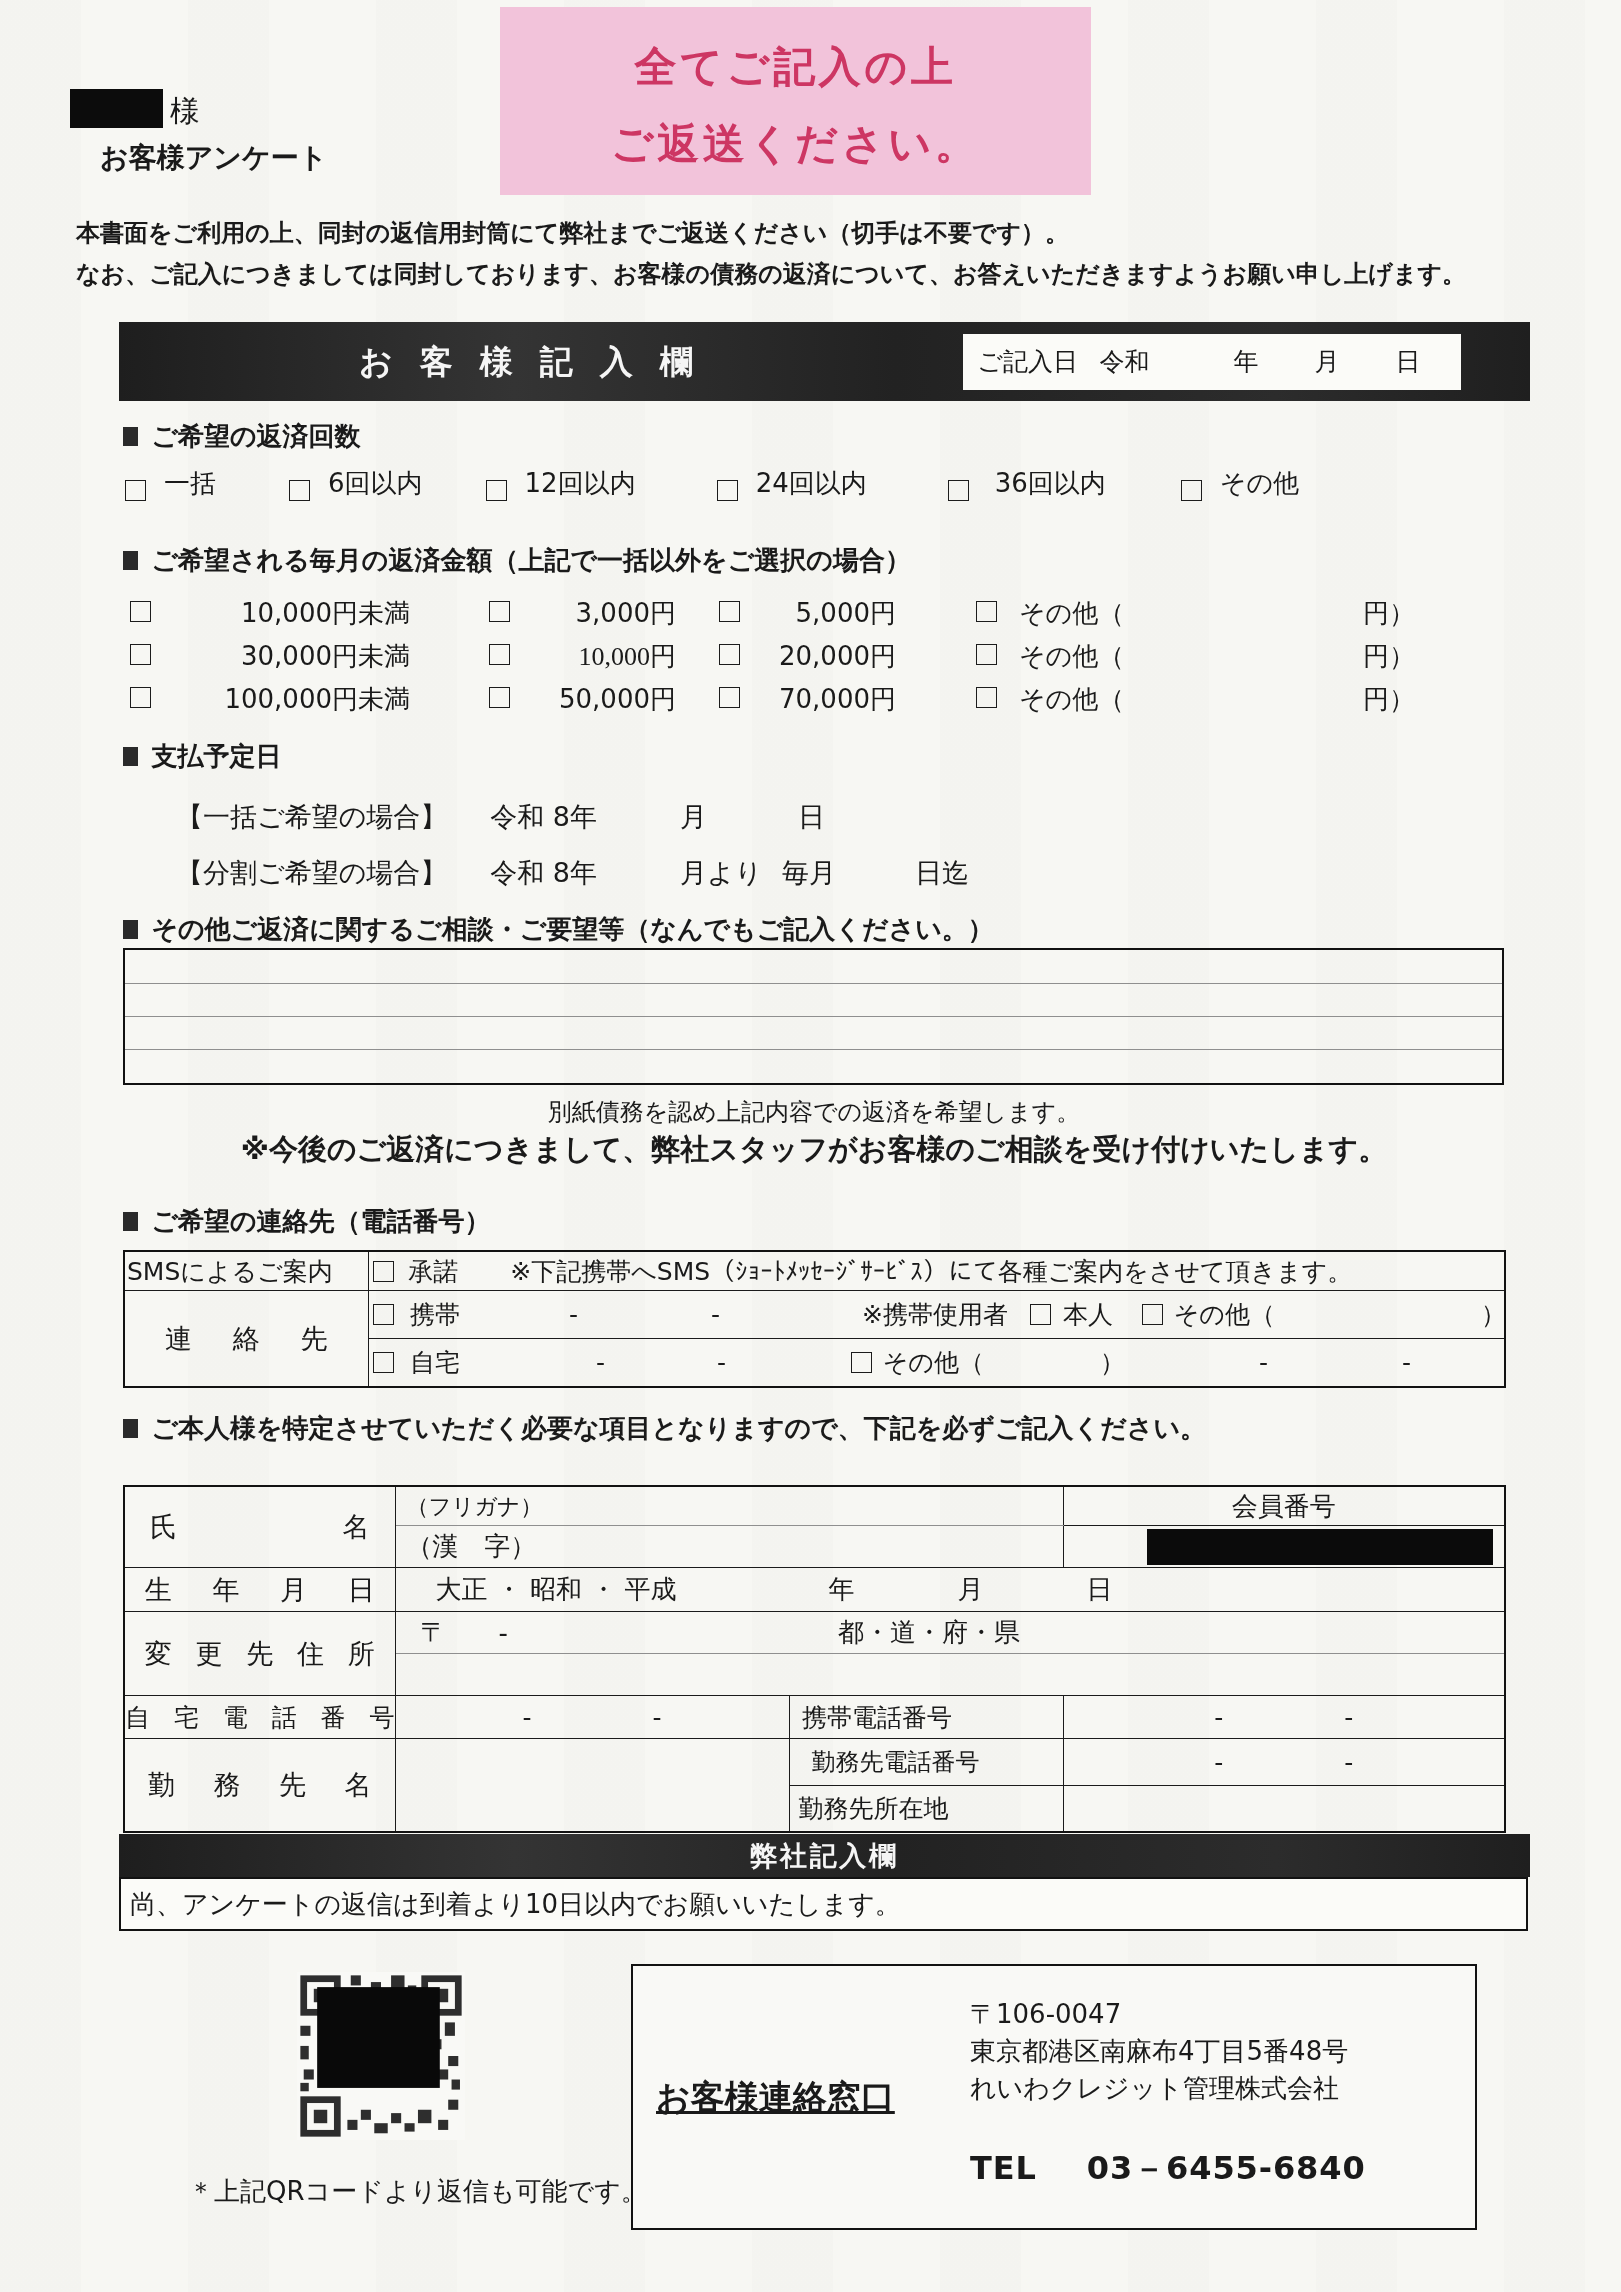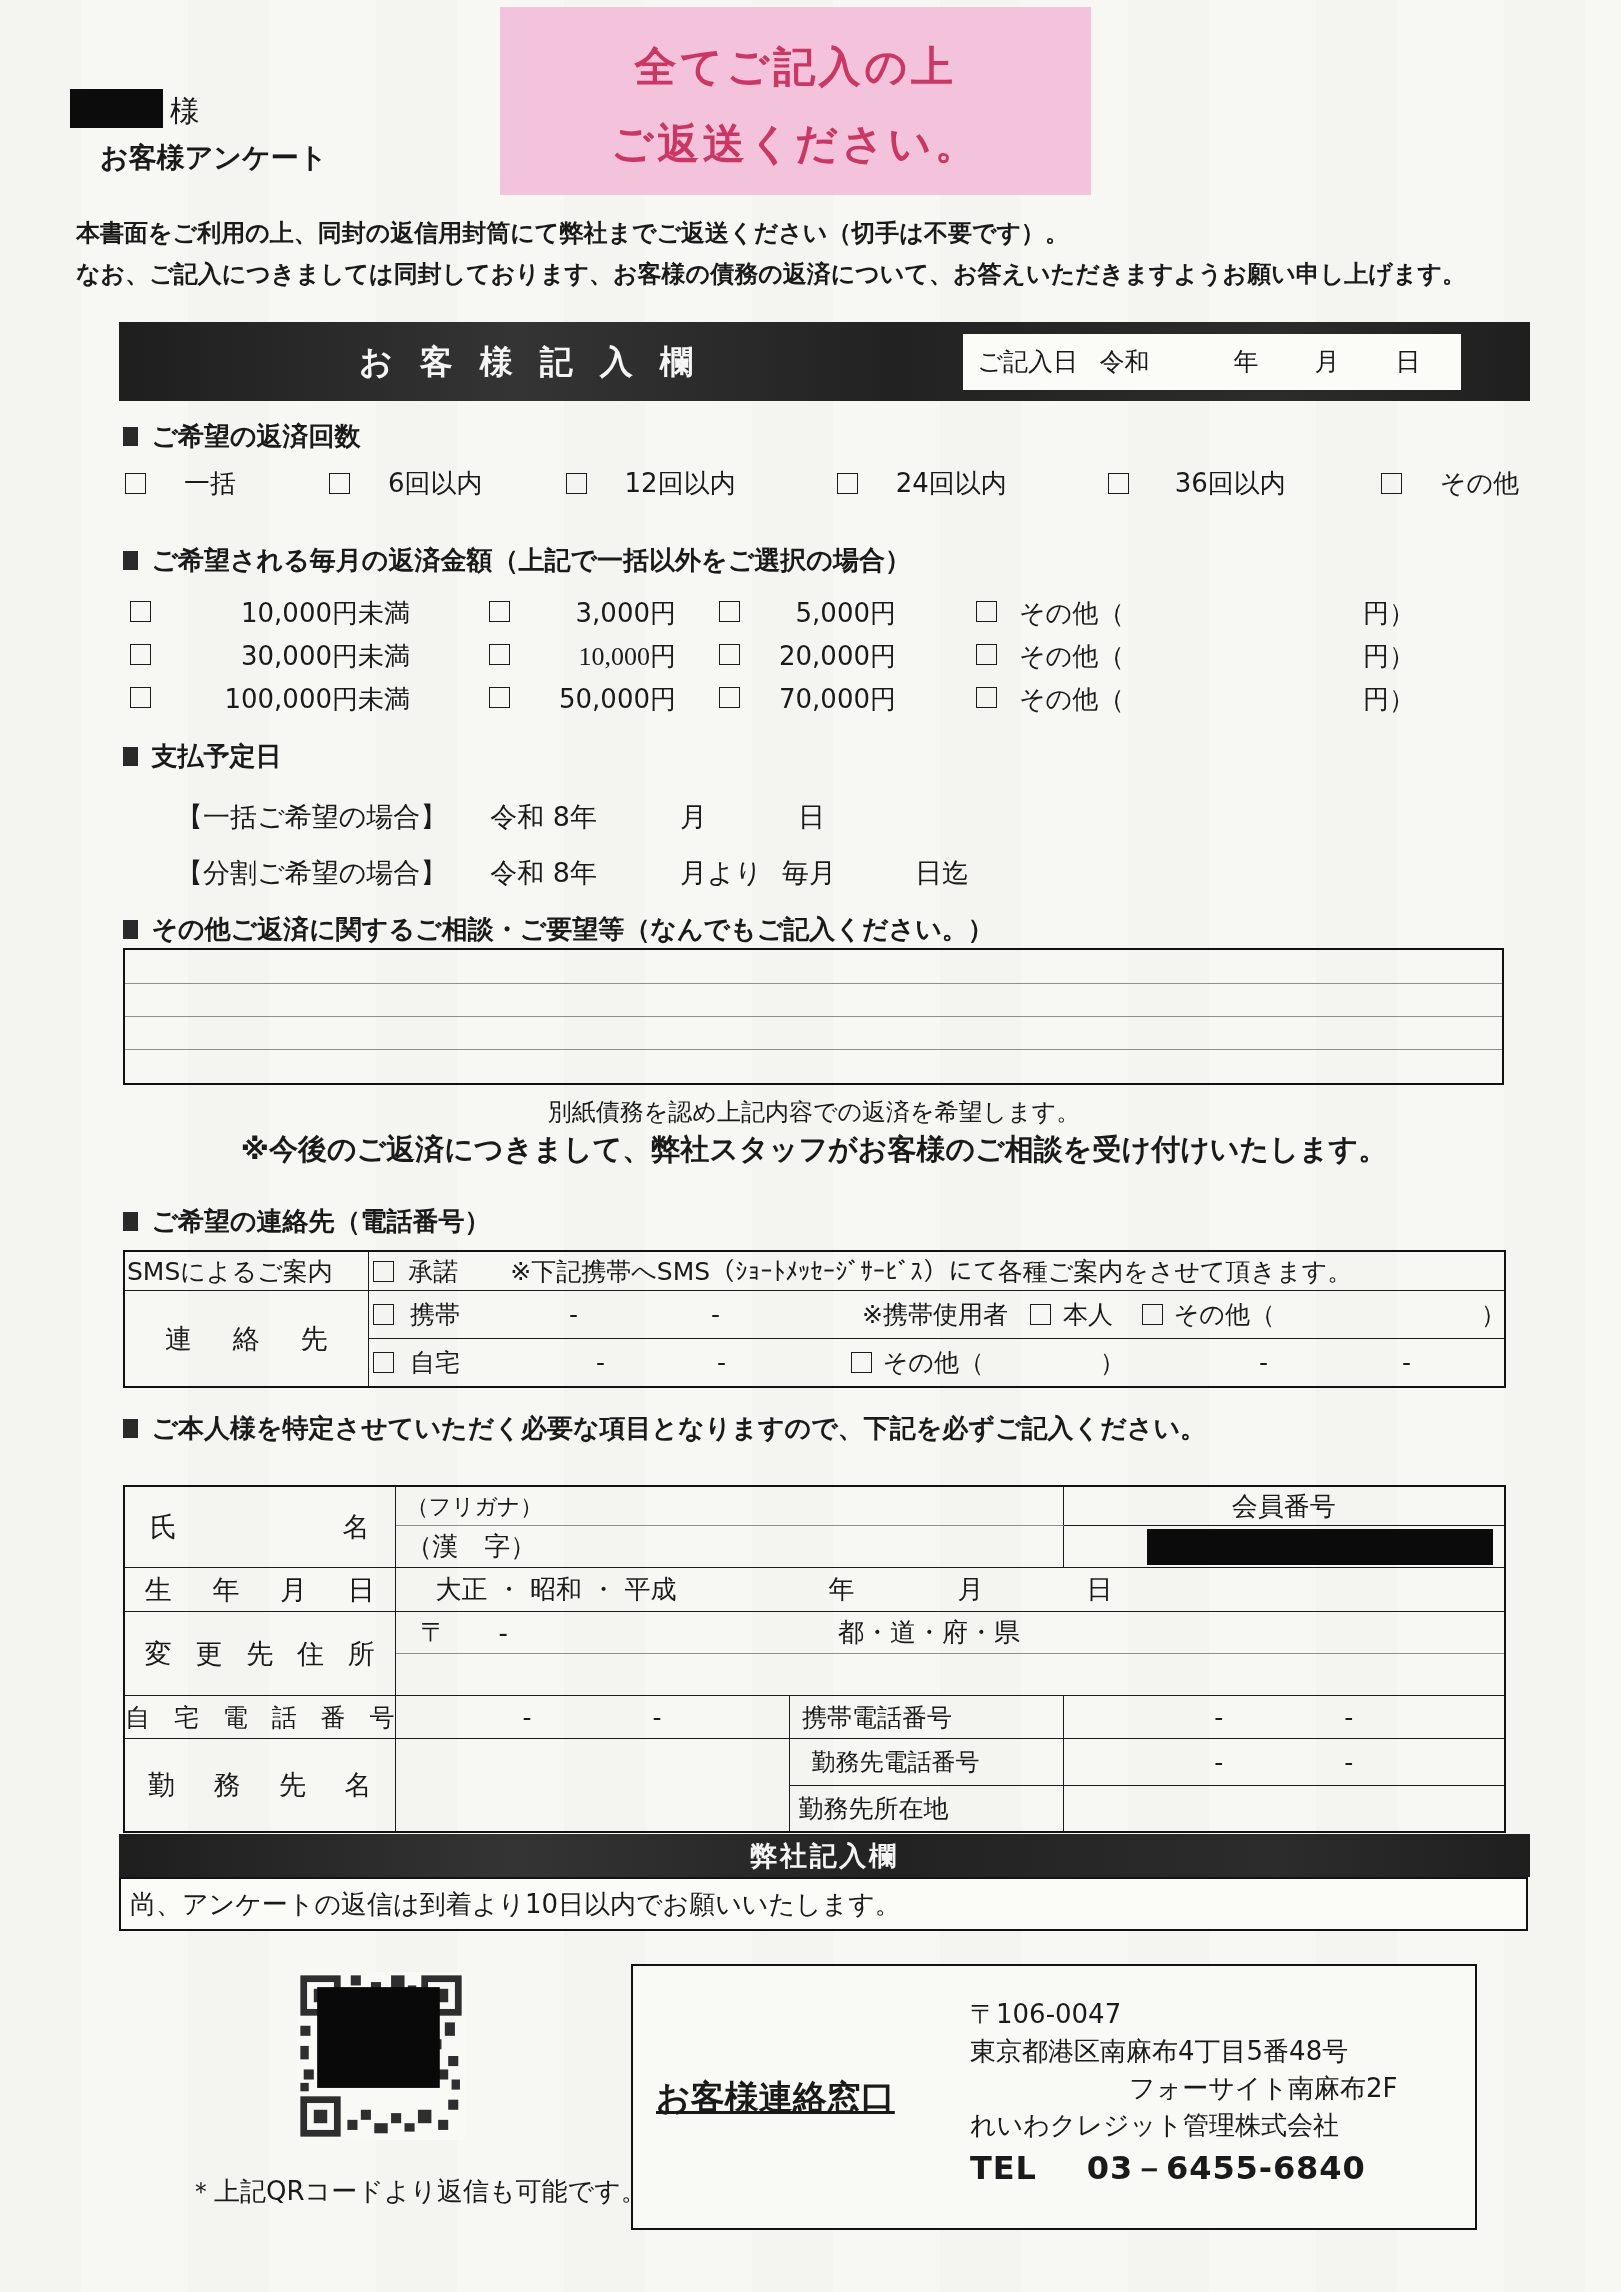--- a/index.html
+++ b/index.html
@@ -27,21 +27,21 @@
   .entry-bar-title{font-size:33px; font-weight:bold; letter-spacing:27px; line-height:79px; padding-left:240px; white-space:nowrap;}
   .date-box{background:#fbfbf8; display:flex; align-items:center; font-size:25px; color:#1a1a1a; white-space:nowrap;}
 
   
   .heading{display:flex; align-items:center; font-size:26px; font-weight:600; white-space:nowrap;}
   .mark{display:inline-block; width:15px; height:19px; background:#2a2a2a; margin-right:13.4px; flex:0 0 auto;}
 
   
   .cb{display:inline-block; width:19px; height:19px; border:1.8px solid #1c1c1c; background:transparent; flex:0 0 auto; vertical-align:-1.8px;}
 
-  .opt-row{display:flex; align-items:center; font-size:26px; white-space:nowrap;gap:20px;}
+  .opt-row{display:flex; align-items:flex-end; font-size:26px; white-space:nowrap;}
 
   .amt-row{position:absolute; height:32px; font-size:26px; white-space:nowrap;}
   .amt-row .cb{position:absolute; top:4.5px;}
   .amt-row span{position:absolute; top:0;}
   .ralign{text-align:right; display:inline-block;}
 
   .pay-line{display:flex; align-items:center; font-size:27px; white-space:nowrap;}
 
   .comment-box{border:2.7px solid #111; background:transparent;}
   .rule{position:absolute; left:0; right:0; height:0.9px; background:#8f8f8f;}
@@ -364,21 +364,20 @@
     </g>
     <rect x="12" y="9" width="73" height="60" fill="#090909"></rect>
   </svg>
   <div class="abs" style="left:188px;top:2174px;font-size:26px;white-space:nowrap;">＊上記QRコードより返信も可能です。</div>
 
   <div class="abs cbox" style="left:631px;top:1964px;width:842px;height:262px;">
     <div class="abs b" style="left:23px;top:109px;font-size:34px;white-space:nowrap;text-decoration:underline;">お客様連絡窓口</div>
     <div class="abs" style="left:337px;top:30px;font-size:26px;line-height:37px;white-space:nowrap;">
       <div>〒106-0047</div>
       <div>東京都港区南麻布4丁目5番48号</div>
-      <div style="padding-left:159px;">フォーサイト南麻布2F</div>
       <div>れいわクレジット管理株式会社</div>
     </div>
     <div class="abs b" style="left:337px;top:181px;font-size:32px;white-space:nowrap;letter-spacing:0.9px;">
       <span>TEL</span>
       <span style="margin-left:38px;">03－6455-6840</span>
     </div>
   </div>
 
 </div>
 

